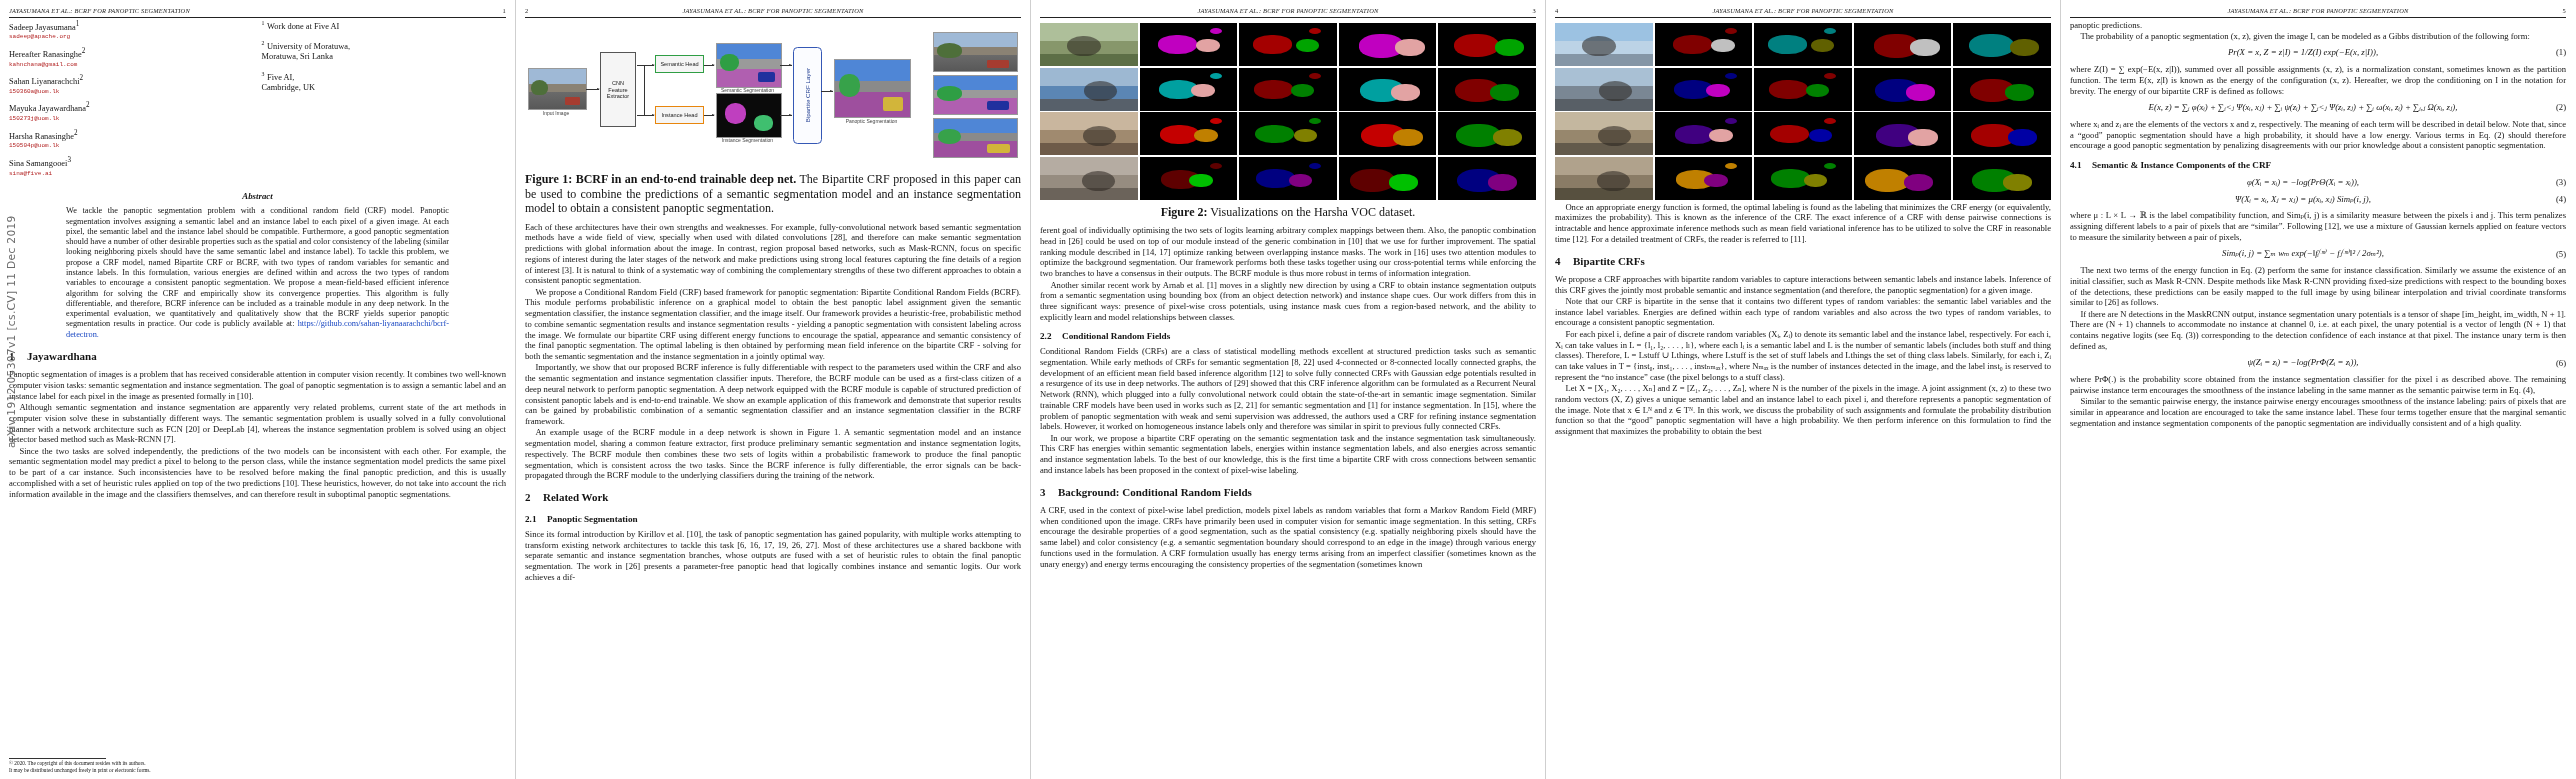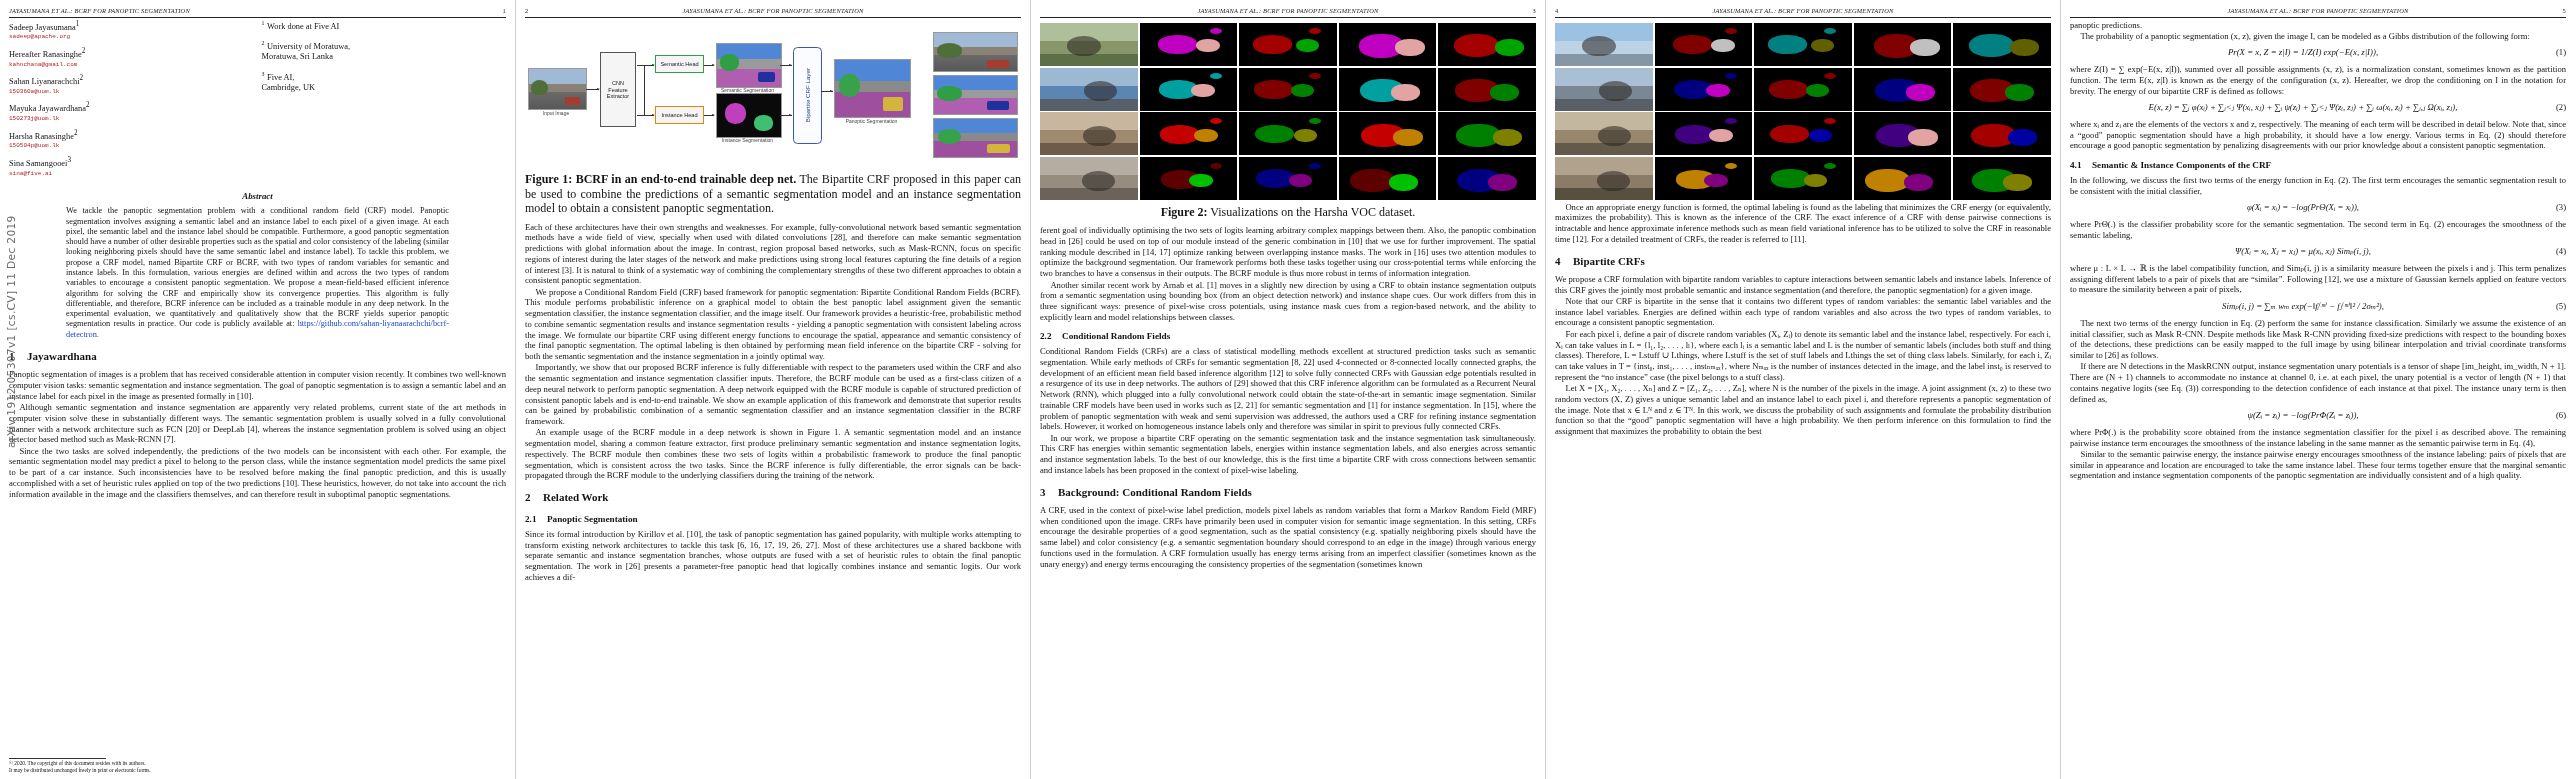--- a/index.html
+++ b/index.html
@@ -423,21 +423,21 @@
           <div style="position: absolute; left: 19%; top: 26%; width: 46%; height: 54%; background: rgb(0, 128, 0); border-radius: 46%;"></div>
           <div style="position: absolute; left: 51%; top: 38%; width: 30%; height: 40%; background: rgb(128, 128, 0); border-radius: 46%;"></div>
         </div>
       </div>
 
     <p class="body">Once an appropriate energy function is formed, the optimal labeling is found as the labeling that minimizes the CRF energy (or equivalently, maximizes the probability). This is known as the inference of the CRF. The exact inference of a CRF with dense pairwise connections is intractable and hence approximate inference methods such as mean field variational inference has to be utilized to solve the CRF in reasonable time [12]. For a detailed treatment of CRFs, the reader is referred to [11].</p>
 
     <h2 class="sec">
       <span class="secnum">4</span><span>Bipartite CRFs</span>
     </h2>
-    <p class="body noind">We propose a CRF formulation with bipartite random variables to capture interactions between semantic labels and instance labels. Inference of this CRF gives the jointly most probable semantic and instance segmentation (and therefore, the panoptic segmentation) for a given image.</p>
+    <p class="body noind">We propose a CRF approaches with bipartite random variables to capture interactions between semantic labels and instance labels. Inference of this CRF gives the jointly most probable semantic and instance segmentation (and therefore, the panoptic segmentation) for a given image.</p>
     <p class="body">Note that our CRF is bipartite in the sense that it contains two different types of random variables: the semantic label variables and the instance label variables. Energies are defined within each type of random variables and also across the two types of random variables, to encourage a consistent panoptic segmentation.</p>
     <p class="body">For each pixel i, define a pair of discrete random variables (Xᵢ, Zᵢ) to denote its semantic label and the instance label, respectively. For each i, Xᵢ can take values in L = {l₁, l₂, . . . , lₗ}, where each lᵢ is a semantic label and L is the number of semantic labels (includes both stuff and thing classes). Therefore, L = Lstuff ∪ Lthings, where Lstuff is the set of stuff labels and Lthings the set of thing class labels. Similarly, for each i, Zᵢ can take values in T = {inst₀, inst₁, . . . , instₙₘₐₓ}, where Nₘₐₓ is the number of instances detected in the image, and the label inst₀ is reserved to represent the “no instance” case (the pixel belongs to a stuff class).</p>
     <p class="body">Let X = [X₁, X₂, . . . , Xₙ] and Z = [Z₁, Z₂, . . . , Zₙ], where N is the number of the pixels in the image. A joint assignment (x, z) to these two random vectors (X, Z) gives a unique semantic label and an instance label to each pixel i, and therefore represents a panoptic segmentation of the image. Note that x ∈ Lᴺ and z ∈ Tᴺ. In this work, we discuss the probability of such assignments and formulate the probability distribution function so that the “good” panoptic segmentation will have a high probability. We then perform inference on this formulation to find the assignment that maximizes the probability to obtain the best</p>
   </section>
 
   <section class="page">
     <div class="pagehead">
       <span class="ph-title">JAYASUMANA ET AL.: BCRF FOR PANOPTIC SEGMENTATION</span>
       <span class="ph-num num-right">5</span>
     </div>
@@ -451,26 +451,24 @@
     <p class="body noind">where Z(I) = ∑ exp(−E(x, z|I)), summed over all possible assignments (x, z), is a normalization constant, sometimes known as the partition function. The term E(x, z|I) is known as the energy of the configuration (x, z). Hereafter, we drop the conditioning on I in the notation for brevity. The energy of our bipartite CRF is defined as follows:</p>
     <div class="eq">
       <span class="formula">E(x, z) = ∑ᵢ φ(xᵢ) + ∑ᵢ&lt;ⱼ Ψ(xᵢ, xⱼ) + ∑ᵢ ψ(zᵢ) + ∑ᵢ&lt;ⱼ Ψ(zᵢ, zⱼ) + ∑ᵢ ω(xᵢ, zᵢ) + ∑ᵢ,ⱼ Ω(xᵢ, zⱼ),</span>
       <span class="eqnum">(2)</span>
     </div>
     <p class="body noind">where xᵢ and zᵢ are the elements of the vectors x and z, respectively. The meaning of each term will be described in detail below. Note that, since a “good” panoptic segmentation should have a high probability, it should have a low energy. Various terms in Eq. (2) should therefore encourage a good panoptic segmentation by penalizing disagreements with our prior knowledge about a consistent panoptic segmentation.</p>
 
     <h3 class="subsec">
       <span class="secnum">4.1</span><span>Semantic &amp; Instance Components of the CRF</span>
     </h3>
-    <p class="body noind">In the following, we discuss the first two terms of the energy function in Eq. (2). The first term encourages the semantic segmentation result to be consistent with the initial classifier,</p>
     <div class="eq">
       <span class="formula">φ(Xᵢ = xᵢ) = −log(PrΘ(Xᵢ = xᵢ)),</span>
       <span class="eqnum">(3)</span>
     </div>
-    <p class="body noind">where PrΘ(.) is the classifier probability score for the semantic segmentation. The second term in Eq. (2) encourages the smoothness of the semantic labeling,</p>
     <div class="eq">
       <span class="formula">Ψ(Xᵢ = xᵢ, Xⱼ = xⱼ) = μ(xᵢ, xⱼ) Simₚ(i, j),</span>
       <span class="eqnum">(4)</span>
     </div>
     <p class="body noind">where μ : L × L → ℝ is the label compatibility function, and Simₚ(i, j) is a similarity measure between the pixels i and j. This term penalizes assigning different labels to a pair of pixels that are “similar”. Following [12], we use a mixture of Gaussian kernels applied on feature vectors to measure the similarity between a pair of pixels,</p>
     <div class="eq">
       <span class="formula">Simₚ(i, j) = ∑ₘ wₘ exp(−‖fᵢ⁽ᵐ⁾ − fⱼ⁽ᵐ⁾‖² / 2σₘ²),</span>
       <span class="eqnum">(5)</span>
     </div>
     <p class="body">The next two terms of the energy function in Eq. (2) perform the same for instance classification. Similarly we assume the existence of an initial classifier, such as Mask R-CNN. Despite methods like Mask R-CNN providing fixed-size predictions with respect to the bounding boxes of the detections, these predictions can be easily mapped to the full image by using bilinear interpolation and trivial coordinate transforms similar to [26] as follows.</p>

